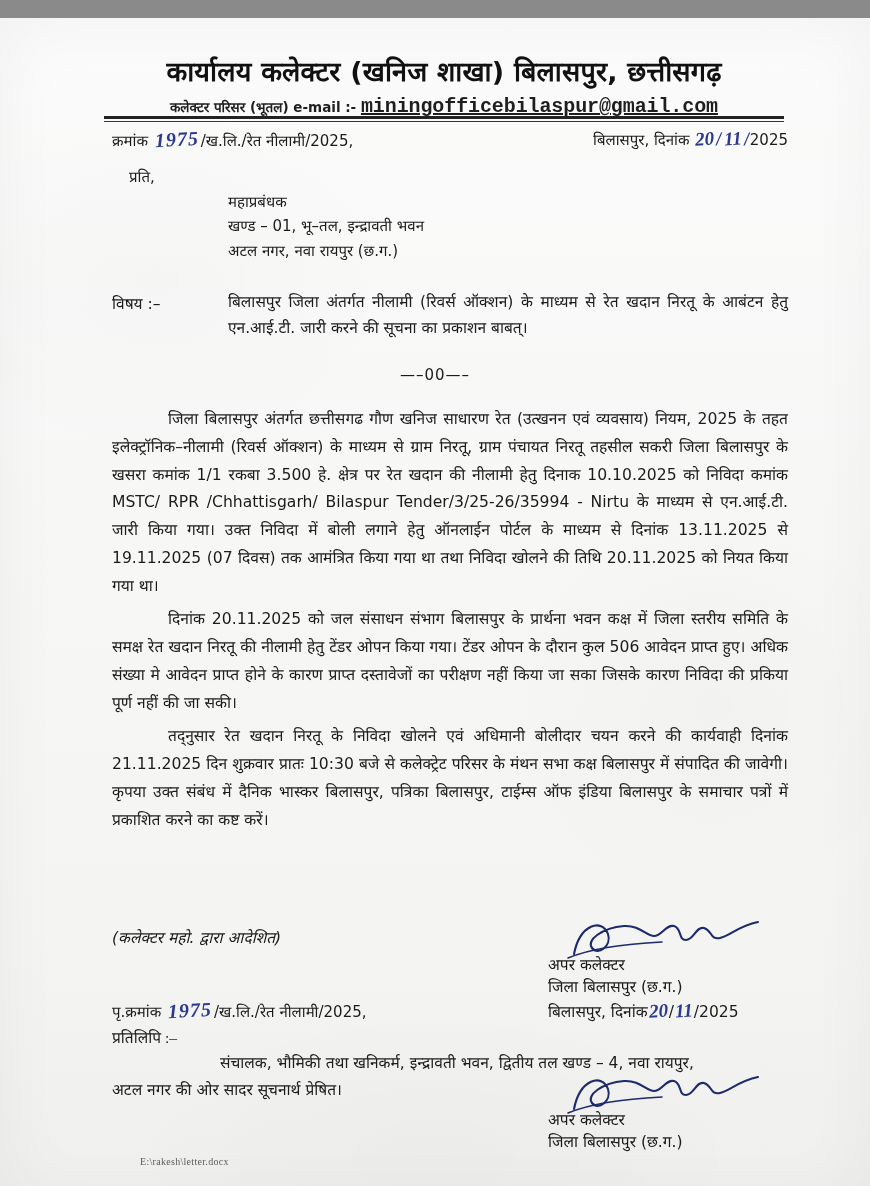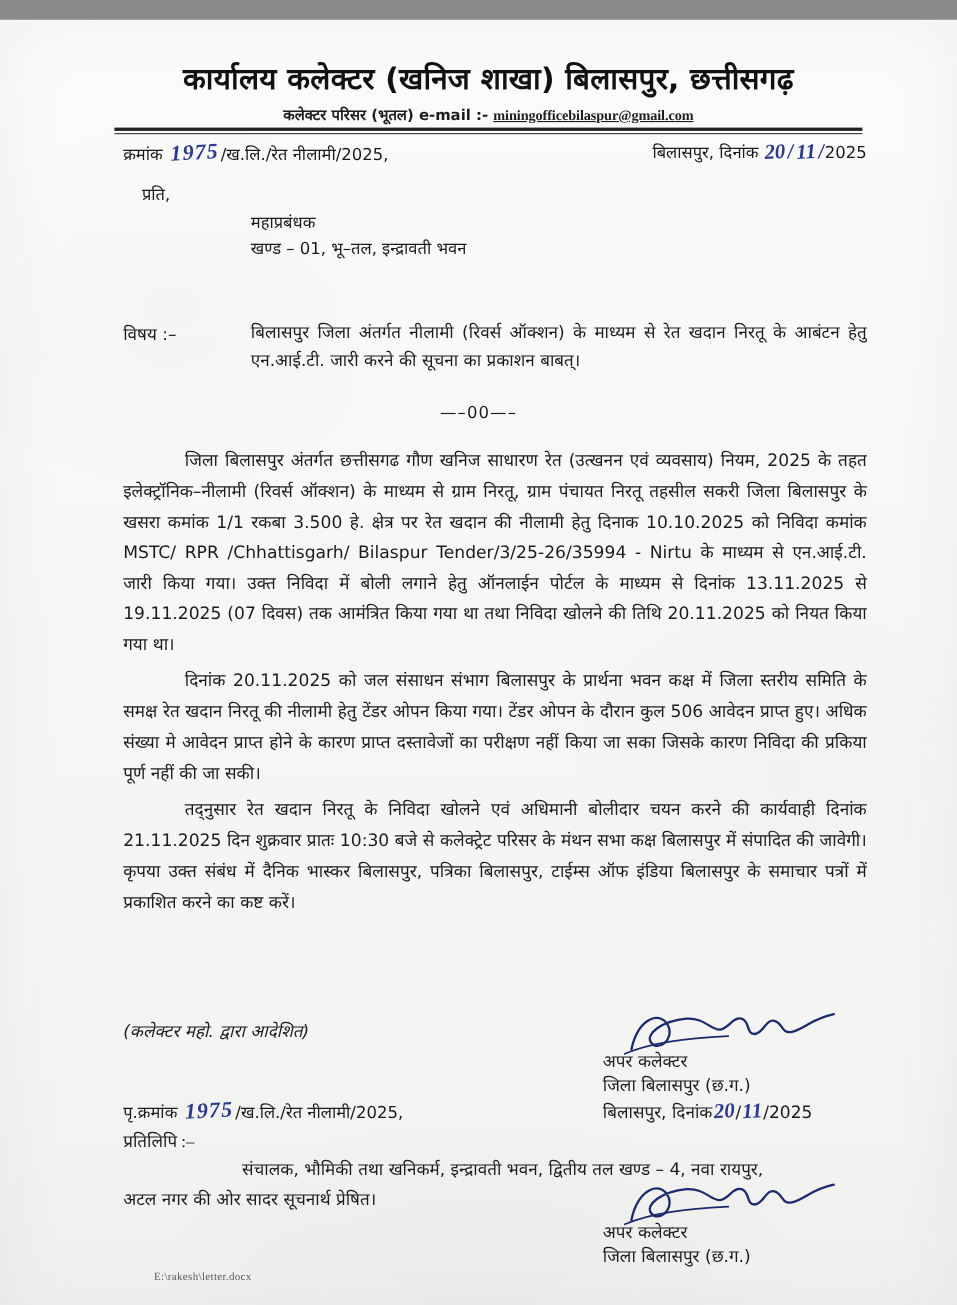--- a/index.html
+++ b/index.html
@@ -46,22 +46,22 @@
   }
   .hdr-sub {
     margin-top: 6px;
     font-family: "DejaVu Sans", sans-serif;
     font-size: 13.5px;
     font-weight: 600;
     color: #1e1e1e;
   }
   .hdr-sub .mail {
     text-decoration: underline;
-    font-family: Liberation Serif, serif;
-    font-size: 13px;
+    font-family: Liberation Mono, monospace;
+    font-size: 20px;
     letter-spacing: -0.1px;
     text-align: right;
   }
   .rule-wrap {
     position: absolute;
     left: 104px;
     top: 98px;
     width: 680px;
   }
   .rule-thick { height: 2.6px; background: #222; }
@@ -256,20 +256,21 @@
     </div>
     <div class="ref-right">
       <span>बिलासपुर, दिनांक </span><span class="hw-sm">20</span><span class="hw-sm">/</span><span class="hw-sm">11</span><span class="hw-sm">/</span><span>2025</span>
     </div>
   </div>
 
   <div class="prati">प्रति,</div>
   <div class="toblock">
     <div>महाप्रबंधक</div>
     <div>खण्ड  – 01, भू–तल, इन्द्रावती भवन</div>
+    <div>अटल नगर, नवा रायपुर (छ.ग.)</div>
   </div>
 
   <div class="subj-label">विषय :–</div>
   <div class="subj-body">बिलासपुर जिला अंतर्गत नीलामी (रिवर्स ऑक्शन) के माध्यम से रेत खदान निरतू के आबंटन हेतु एन.आई.टी. जारी करने की सूचना का प्रकाशन बाबत्।</div>
   <div class="sep00">—–00—–</div>
 
   <div class="body">
     <p class="para">जिला बिलासपुर अंतर्गत छत्तीसगढ गौण खनिज साधारण रेत (उत्खनन एवं व्यवसाय) नियम, 2025 के तहत इलेक्ट्रॉनिक–नीलामी (रिवर्स ऑक्शन) के माध्यम से ग्राम निरतू, ग्राम पंचायत निरतू तहसील सकरी जिला बिलासपुर के खसरा कमांक 1/1 रकबा 3.500 हे. क्षेत्र पर रेत खदान की नीलामी हेतु दिनाक 10.10.2025 को निविदा कमांक MSTC/ RPR /Chhattisgarh/ Bilaspur Tender/3/25-26/35994 - Nirtu के माध्यम से एन.आई.टी. जारी किया गया। उक्त निविदा में बोली लगाने हेतु ऑनलाईन पोर्टल के माध्यम से दिनांक 13.11.2025 से 19.11.2025 (07 दिवस) तक आमंत्रित किया गया था तथा निविदा खोलने की तिथि 20.11.2025 को नियत किया गया था।</p>
     <p class="para">दिनांक 20.11.2025 को जल संसाधन संभाग बिलासपुर के प्रार्थना भवन कक्ष में जिला स्तरीय समिति के समक्ष रेत खदान निरतू की नीलामी हेतु टेंडर ओपन किया गया। टेंडर ओपन के दौरान कुल 506 आवेदन प्राप्त हुए। अधिक संख्या मे आवेदन प्राप्त होने के कारण प्राप्त दस्तावेजों का परीक्षण नहीं किया जा सका जिसके कारण निविदा की प्रकिया पूर्ण नहीं की जा सकी।</p>
     <p class="para">तद्नुसार रेत खदान निरतू के निविदा खोलने एवं अधिमानी बोलीदार चयन करने की कार्यवाही दिनांक 21.11.2025 दिन शुक्रवार प्रातः 10:30 बजे से कलेक्ट्रेट परिसर के मंथन सभा कक्ष बिलासपुर में संपादित की जावेगी। कृपया उक्त संबंध में दैनिक भास्कर बिलासपुर, पत्रिका बिलासपुर, टाईम्स ऑफ इंडिया बिलासपुर के समाचार पत्रों में प्रकाशित करने का कष्ट करें।</p>

